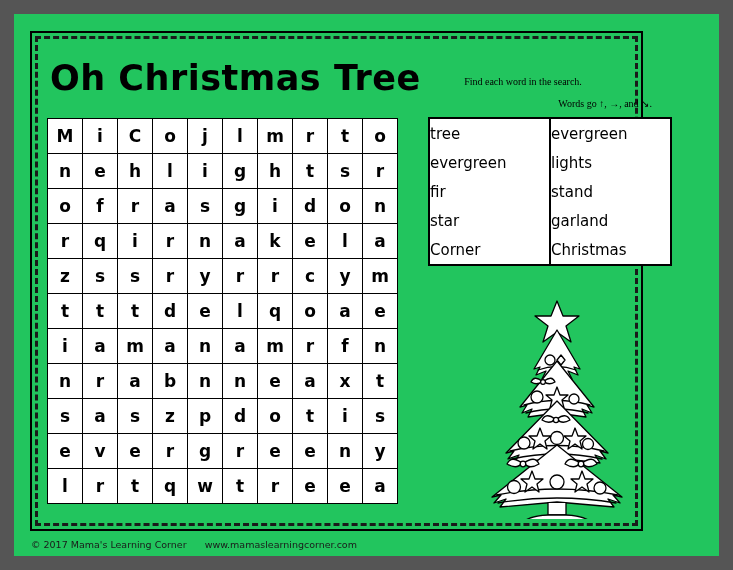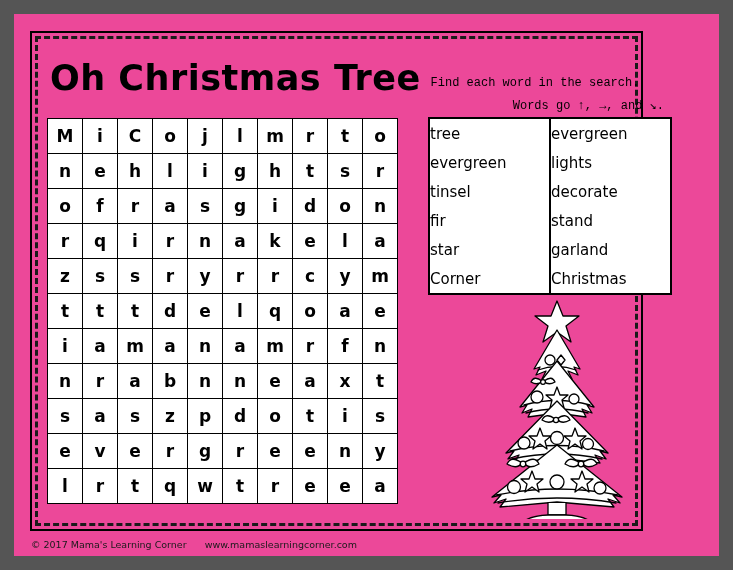--- a/index.html
+++ b/index.html
@@ -13,21 +13,21 @@
     overflow: hidden;
     font-family: "Liberation Sans", sans-serif;
   }
 
   #page {
     position: absolute;
     left: 14px;
     top: 14px;
     width: 705px;
     height: 542px;
-    background: #ec4899;
+    background: #22c55e;
   }
 
   
   #frame-outer {
     position: absolute;
     left: 16px;
     top: 17px;
     width: 613px;
     height: 500px;
     border: 2px solid #000000;
@@ -84,25 +84,25 @@
     font-weight: bold;
     color: #000000;
     font-family: "DejaVu Sans", sans-serif;
     padding: 0;
   }
 
   
   .instr {
     position: absolute;
     width: 258px;
-    left: 392px;
+    left: 380px;
     text-align: center;
-    font-size: 12px;
+    font-size: 10px;
     color: #000000;
-    font-family: Liberation Mono, monospace;
+    font-family: Liberation Serif, serif;
     white-space: nowrap;
   }
   #instr-1 { top: 62px; }
   #instr-2 { top: 84px; text-align: right; }
 
   
   #wordlist {
     position: absolute;
     left: 414px;
     top: 103px;
@@ -298,24 +298,20 @@
 
     <table id="wordlist">
         <tbody>
           <tr>
             <td class="col-left">tree</td>
             <td>evergreen</td>
           </tr>
           <tr>
             <td class="col-left">evergreen</td>
             <td>lights</td>
-          </tr>
-          <tr>
-            <td class="col-left">tinsel</td>
-            <td>decorate</td>
           </tr>
           <tr>
             <td class="col-left">fir</td>
             <td>stand</td>
           </tr>
           <tr>
             <td class="col-left">star</td>
             <td>garland</td>
           </tr>
           <tr>

